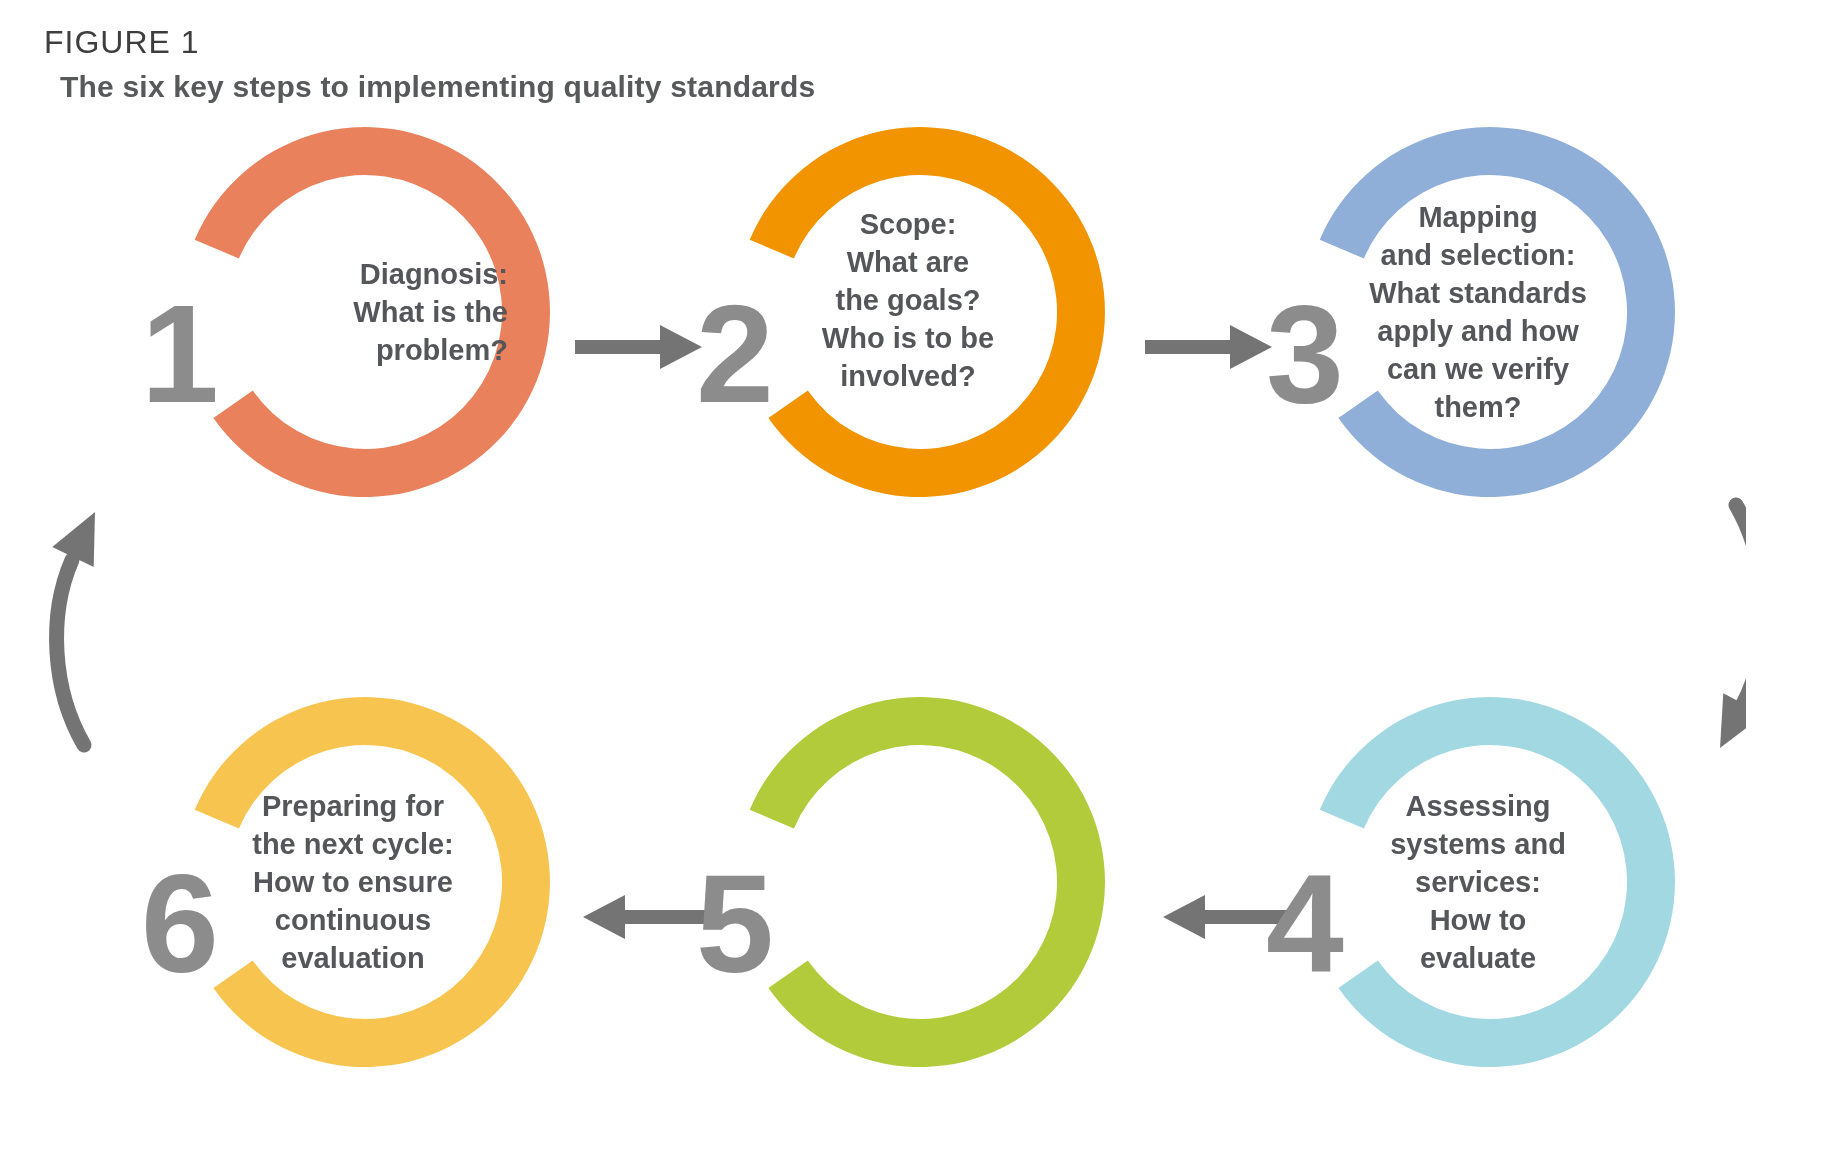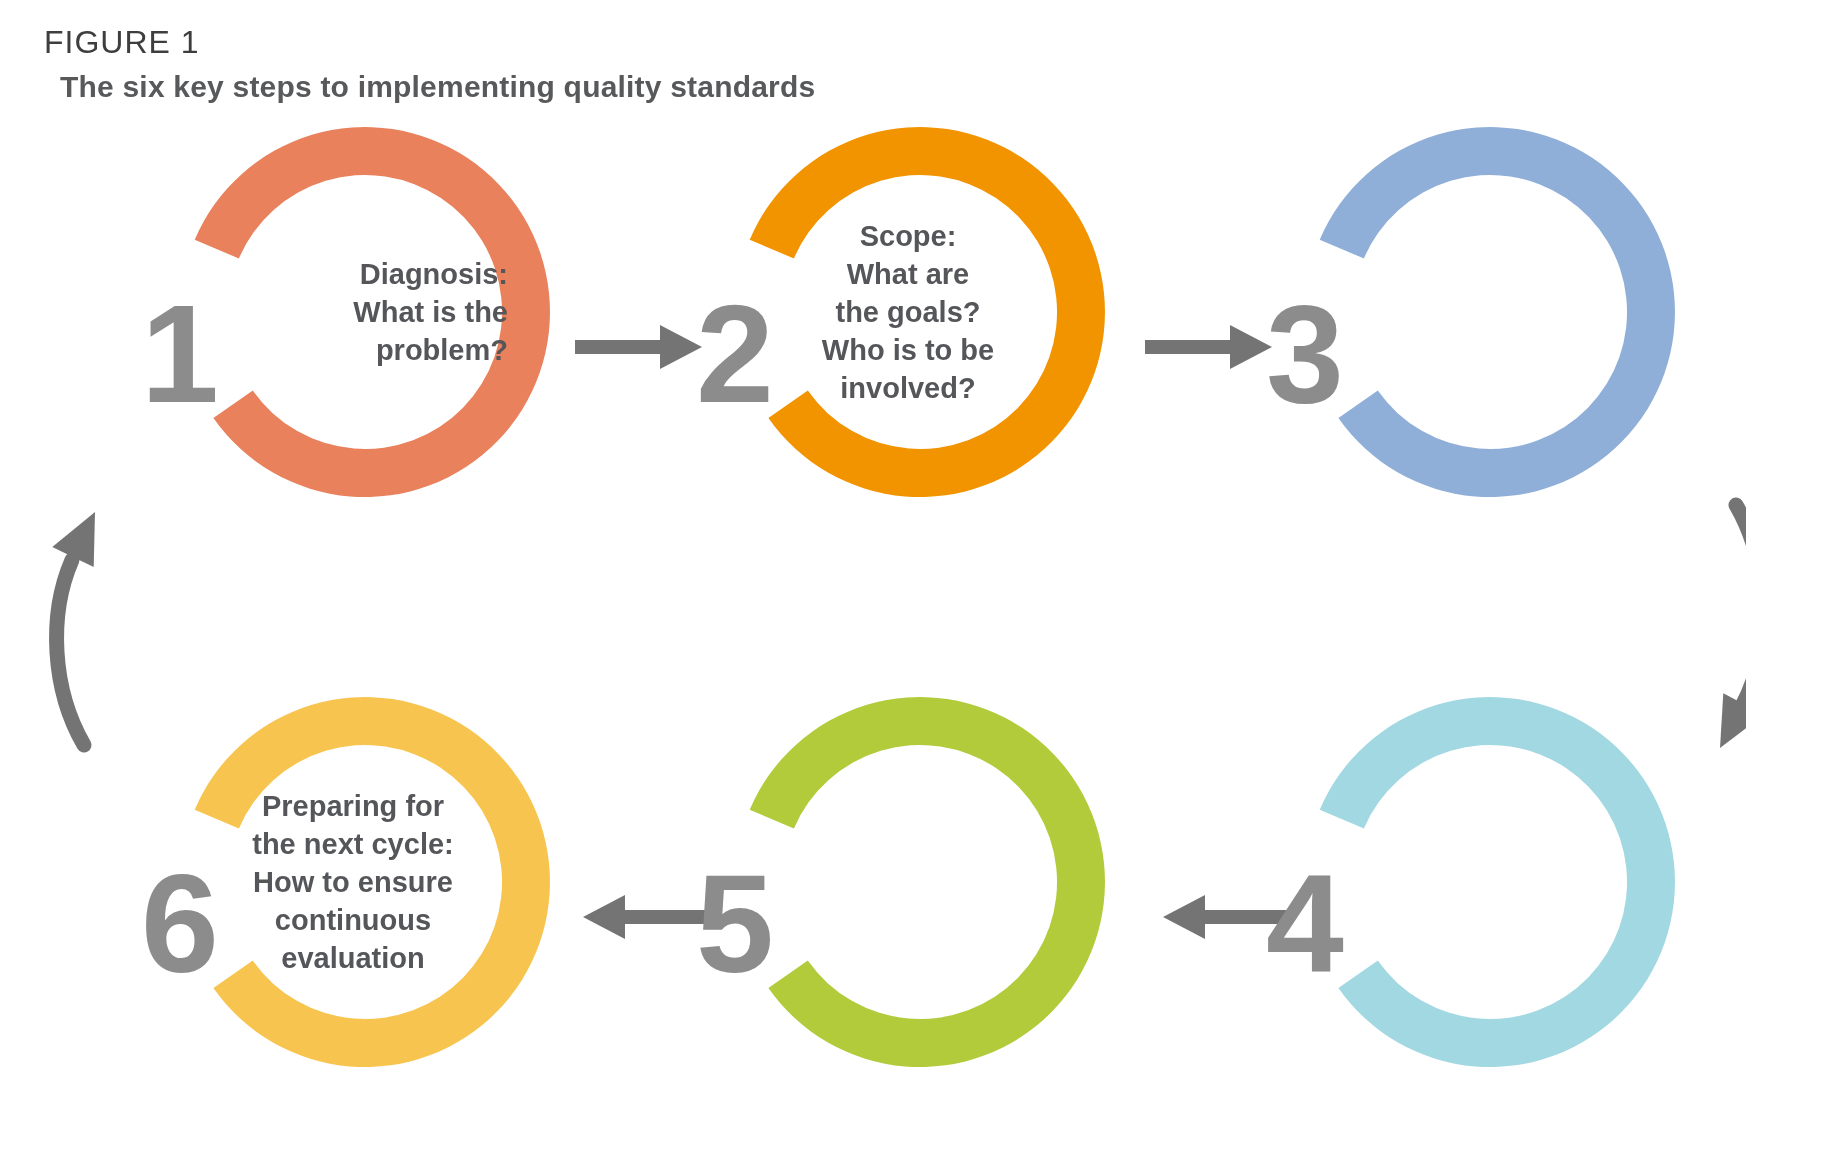--- a/index.html
+++ b/index.html
@@ -25,21 +25,21 @@
     font-size:140px;font-weight:bold;color:#8c8c8c;line-height:1;
   }
   .step-label{
     position:absolute;width:310px;text-align:center;
     transform:translate(-50%,-50%);
     font-size:29px;font-weight:bold;color:#55565a;
     line-height:38px;white-space:pre-line;
   }
   
   .n1{left:180px;top:354px;}  .l1{left:353px;top:312px;text-align:right;}
-  .n2{left:735px;top:354px;}  .l2{left:908px;top:312px;}
+  .n2{left:735px;top:354px;}  .l2{left:908px;top:300px;}
   .n3{left:1305px;top:354px;} .l3{left:1478px;top:312px;}
   .n4{left:1305px;top:924px;} .l4{left:1478px;top:882px;}
   .n5{left:735px;top:924px;}  .l5{left:908px;top:882px;}
   .n6{left:180px;top:924px;}  .l6{left:353px;top:882px;}
 </style>
 </head>
 <body>
 
 <div class="canvas">
 
@@ -96,19 +96,30 @@
   <div class="step-num n6">6</div>
 
   <div class="step-label l1">Diagnosis:
 What is the
 problem?</div>
   <div class="step-label l2">Scope:
 What are
 the goals?
 Who is to be
 involved?</div>
+  <div class="step-label l3">Mapping
+and selection:
+What standards
+apply and how
+can we verify
+them?</div>
+  <div class="step-label l4">Assessing
+systems and
+services:
+How to
+evaluate</div>
   <div class="step-label l6">Preparing for
 the next cycle:
 How to ensure
 continuous
 evaluation</div>
 
 </div>
 
 </body></html>

